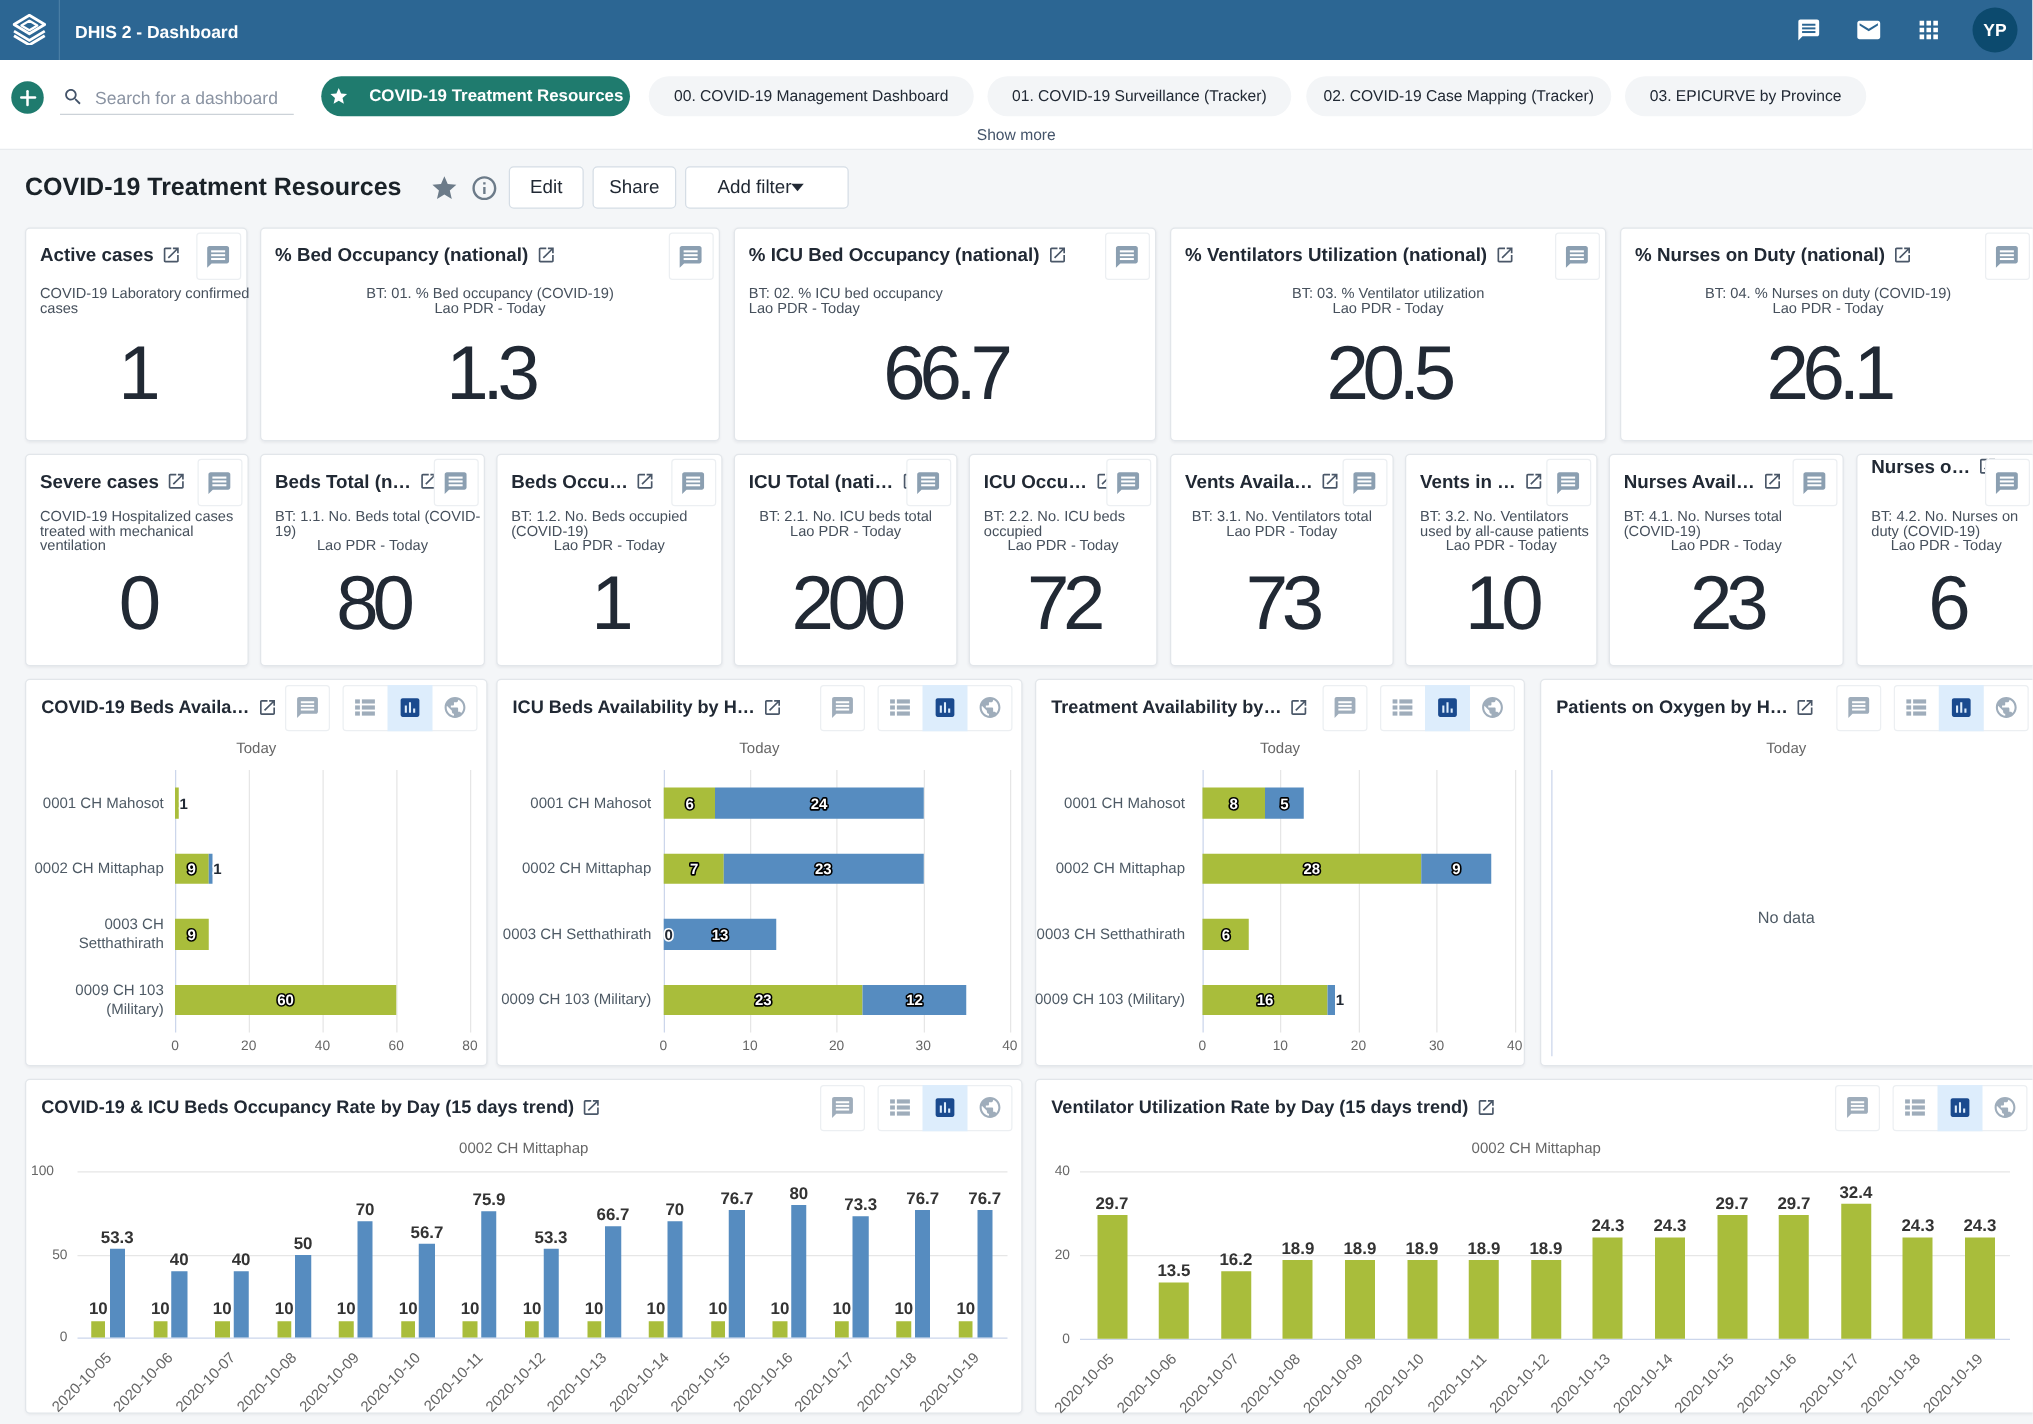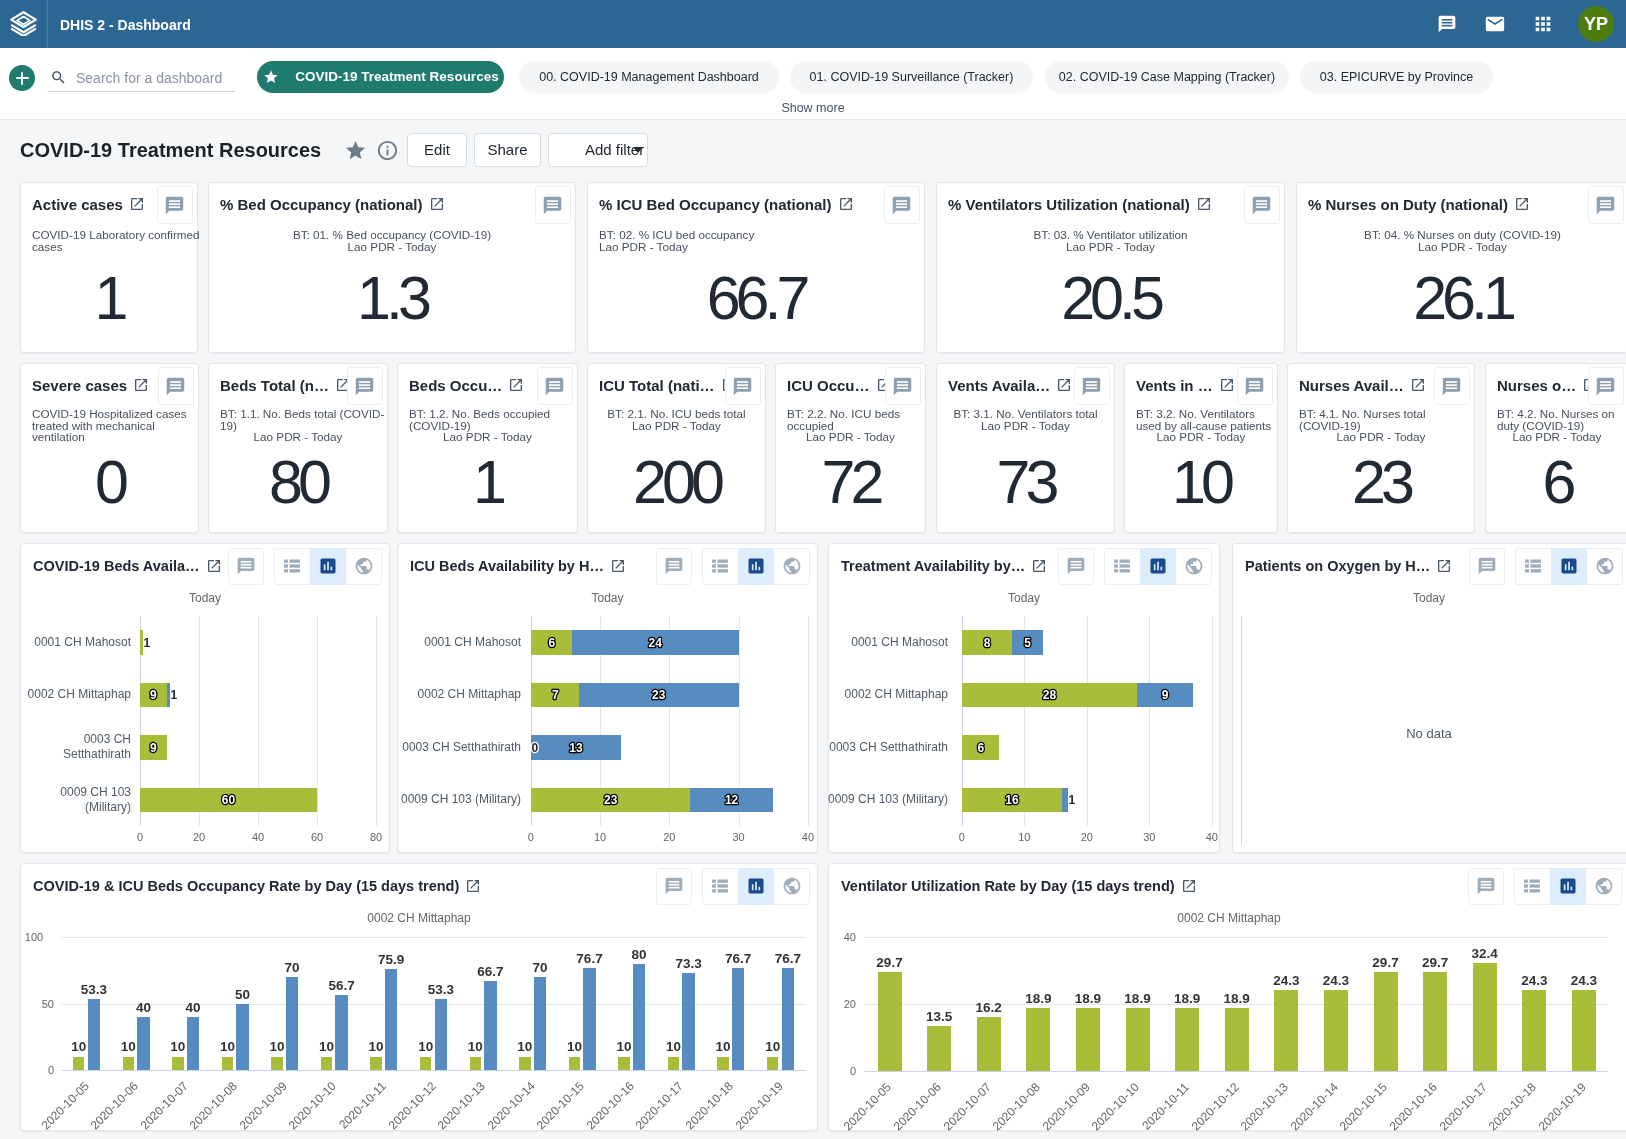--- a/index.html
+++ b/index.html
@@ -32,21 +32,21 @@
     <rect x="5.6" y="6" width="12.8" height="1.9" fill="#2c6693"></rect>
     <rect x="5.6" y="9.5" width="12.8" height="1.9" fill="#2c6693"></rect>
     <rect x="5.6" y="13" width="12.8" height="1.9" fill="#2c6693"></rect>
   </svg>
 <svg class="abs" style="left:1484px;top:13px" width="22" height="22" viewBox="0 0 24 24">
     <path fill="#fff" d="M20 4H4c-1.1 0-1.99.9-1.99 2L2 18c0 1.1.9 2 2 2h16c1.1 0 2-.9 2-2V6c0-1.1-.9-2-2-2zm0 4-8 5-8-5V6l8 5 8-5v2z"></path>
   </svg>
 <svg class="abs" style="left:1532px;top:13px" width="22" height="22" viewBox="0 0 24 24">
     <path fill="#fff" d="M4 8h4V4H4v4zm6 12h4v-4h-4v4zm-6 0h4v-4H4v4zm0-6h4v-4H4v4zm6 0h4v-4h-4v4zm6-10v4h4V4h-4zm-6 4h4V4h-4v4zm6 6h4v-4h-4v4zm0 6h4v-4h-4v4z"></path>
   </svg>
-<div class="abs" style="left:1578px;top:6px;width:36px;height:36px;border-radius:50%;background:#4d7c0f;color:#fff;font-size:18px;font-weight:bold;text-align:center;line-height:36px">YP</div>
+<div class="abs" style="left:1578px;top:6px;width:36px;height:36px;border-radius:50%;background:#0c4a6e;color:#fff;font-size:14px;font-weight:bold;text-align:center;line-height:36px">YP</div>
 <div class="abs" style="left:0;top:48px;width:1626px;height:72px;background:#fff"></div>
 <div class="abs" style="left:9px;top:65px;width:26px;height:26px;border-radius:50%;background:#1f7b6e"></div>
 <div class="abs" style="left:15.5px;top:76.9px;width:13px;height:2.4px;background:#fff;border-radius:1px"></div>
 <div class="abs" style="left:20.8px;top:71.6px;width:2.4px;height:13px;background:#fff;border-radius:1px"></div>
 <svg class="abs" style="left:50px;top:69px" width="17" height="17" viewBox="0 0 24 24">
     <path fill="#44546a" d="M15.5 14h-.79l-.28-.27C15.41 12.59 16 11.11 16 9.5 16 5.91 13.09 3 9.5 3S3 5.91 3 9.5 5.91 16 9.5 16c1.61 0 3.09-.59 4.23-1.57l.27.28v.79l5 4.99L20.49 19l-4.99-5zm-6 0C7.01 14 5 11.99 5 9.5S7.01 5 9.5 5 14 7.01 14 9.5 11.99 14 9.5 14z"></path>
   </svg>
 <div class="abs" style="left:76px;top:70px;font-size:14px;color:#8a93a2">Search for a dashboard</div>
 <div class="abs" style="left:48px;top:91px;width:187px;height:1px;background:#ccd2d8"></div>
 <div class="chip" style="left:257px;width:247px;background:#1f7b6e;color:#fff;font-weight:bold;font-size:13.5px;padding-left:33px">COVID-19 Treatment Resources</div>
@@ -61,21 +61,21 @@
 <div class="abs" style="left:0;top:119px;width:1626px;height:1px;background:#e8ebee"></div>
 <div class="abs" style="left:20px;top:139px;font-size:20px;font-weight:bold;color:#1a2228">COVID-19 Treatment Resources</div>
 <svg class="abs" style="left:344px;top:139px" width="23" height="23" viewBox="0 0 24 24">
     <path fill="#6c7b89" d="M12 17.27 18.18 21l-1.64-7.03L22 9.24l-7.19-.61L12 2 9.19 8.63 2 9.24l5.46 4.73L5.82 21z"></path>
   </svg>
 <svg class="abs" style="left:376px;top:139px" width="23" height="23" viewBox="0 0 24 24">
     <path fill="#6c7b89" d="M11 7h2v2h-2zm0 4h2v6h-2zm1-9C6.48 2 2 6.48 2 12s4.48 10 10 10 10-4.48 10-10S17.52 2 12 2zm0 18c-4.41 0-8-3.59-8-8s3.59-8 8-8 8 3.59 8 8-3.59 8-8 8z"></path>
   </svg>
 <div class="btn" style="left:407px;width:60px">Edit</div>
 <div class="btn" style="left:474px;width:67px">Share</div>
-<div class="btn" style="left:548px;width:100px;text-align:left;padding-left:36px">Add filter</div>
+<div class="btn" style="left:548px;width:131px;text-align:left;padding-left:25px">Add filter</div>
 <div class="abs" style="left:633px;top:147px;width:0;height:0;border-left:5px solid transparent;border-right:5px solid transparent;border-top:6px solid #212934"></div>
 <div class="card" style="left:20px;top:182px;width:178px;height:171px"></div>
 <div class="ct" style="left:32px;top:195px;width:120px;height:18px">
     <span class="tt">Active cases</span>
     <span style="flex:0 0 auto;margin-left:6px;width:16px;height:16px;display:inline-block"><svg width="16" height="16" viewBox="0 0 24 24">
         <path fill="#4a5768" d="M19 19H5V5h7V3H5c-1.11 0-2 .9-2 2v14c0 1.1.89 2 2 2h14c1.1 0 2-.9 2-2v-7h-2v7zM14 3v2h3.59l-9.83 9.83 1.41 1.41L19 6.41V10h2V3h-7z"></path>
       </svg></span>
   </div>
 <div class="abs" style="left:157px;top:186px;width:36px;height:38px;border:1px solid #eceff2;border-radius:3px;background:#fff"></div>
 <svg class="abs" style="left:164px;top:195px" width="21" height="21" viewBox="0 0 24 24">
@@ -277,21 +277,21 @@
 <svg class="abs" style="left:1441px;top:376px" width="21" height="21" viewBox="0 0 24 24">
     <path fill="#8b9fb1" d="M20 2H4c-1.1 0-1.99.9-1.99 2L2 22l4-4h14c1.1 0 2-.9 2-2V4c0-1.1-.9-2-2-2z"></path>
     <rect x="5.6" y="6" width="12.8" height="1.9" fill="#fff"></rect>
     <rect x="5.6" y="9.5" width="12.8" height="1.9" fill="#fff"></rect>
     <rect x="5.6" y="13" width="12.8" height="1.9" fill="#fff"></rect>
   </svg>
 <div class="desc" style="left:1299px;top:408px;width:164px">BT: 4.1. No. Nurses total<br>(COVID-19)</div>
 <div class="desc" style="left:1299px;top:431px;width:164px;text-align:center">Lao PDR - Today</div>
 <div class="num" style="left:1287px;top:452px;width:188px">23</div>
 <div class="card" style="left:1485px;top:363px;width:144px;height:170px"></div>
-<div class="ct" style="left:1497px;top:376px;width:86px;height:18px">
+<div class="ct" style="left:1497px;top:364px;width:86px;height:18px">
     <span class="tt">Nurses o…</span>
     <span style="flex:0 0 auto;margin-left:6px;width:16px;height:16px;display:inline-block"><svg width="16" height="16" viewBox="0 0 24 24">
         <path fill="#4a5768" d="M19 19H5V5h7V3H5c-1.11 0-2 .9-2 2v14c0 1.1.89 2 2 2h14c1.1 0 2-.9 2-2v-7h-2v7zM14 3v2h3.59l-9.83 9.83 1.41 1.41L19 6.41V10h2V3h-7z"></path>
       </svg></span>
   </div>
 <div class="abs" style="left:1588px;top:367px;width:36px;height:38px;border:1px solid #eceff2;border-radius:3px;background:#fff"></div>
 <svg class="abs" style="left:1595px;top:376px" width="21" height="21" viewBox="0 0 24 24">
     <path fill="#8b9fb1" d="M20 2H4c-1.1 0-1.99.9-1.99 2L2 22l4-4h14c1.1 0 2-.9 2-2V4c0-1.1-.9-2-2-2z"></path>
     <rect x="5.6" y="6" width="12.8" height="1.9" fill="#fff"></rect>
     <rect x="5.6" y="9.5" width="12.8" height="1.9" fill="#fff"></rect>

